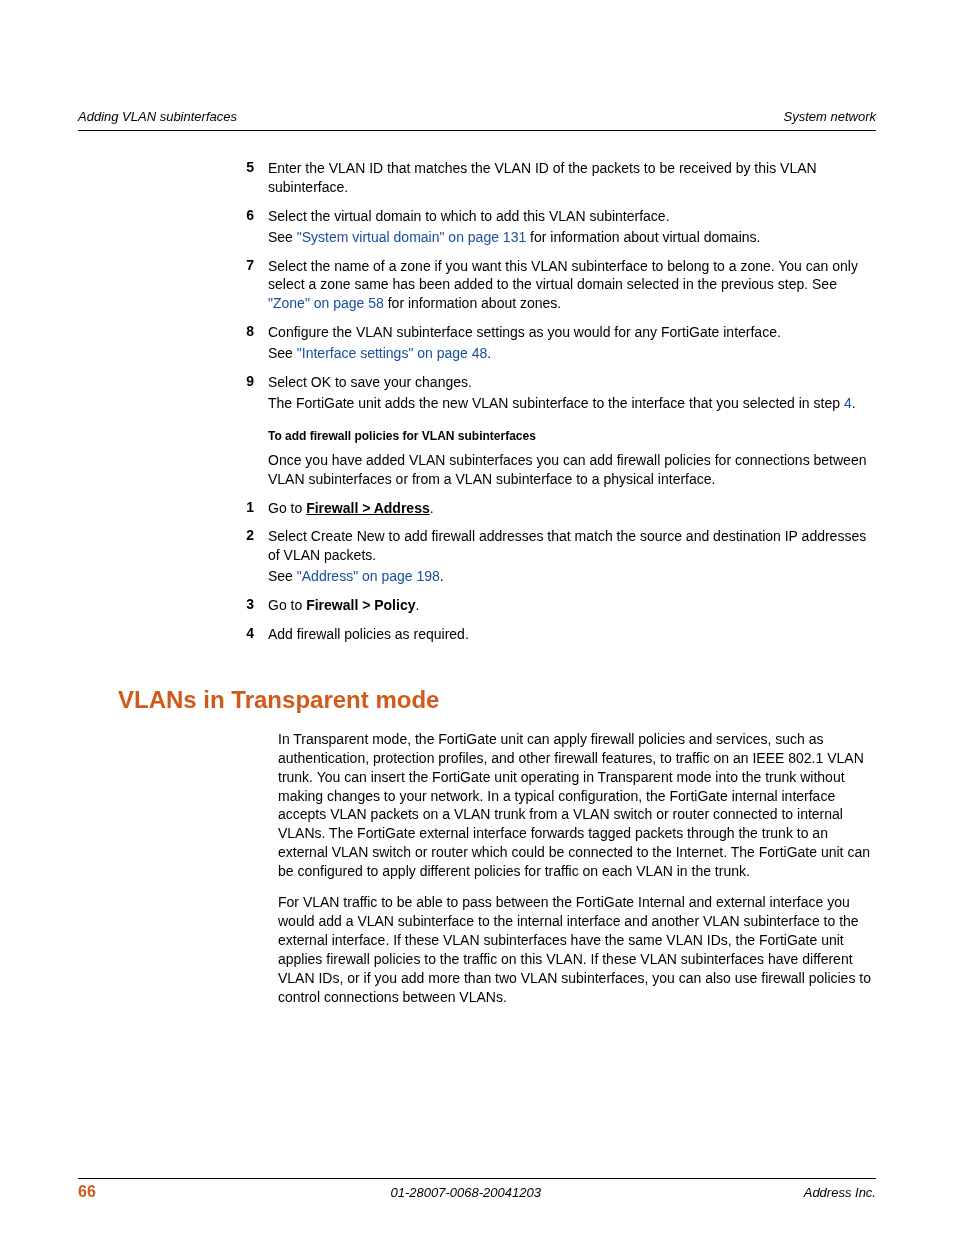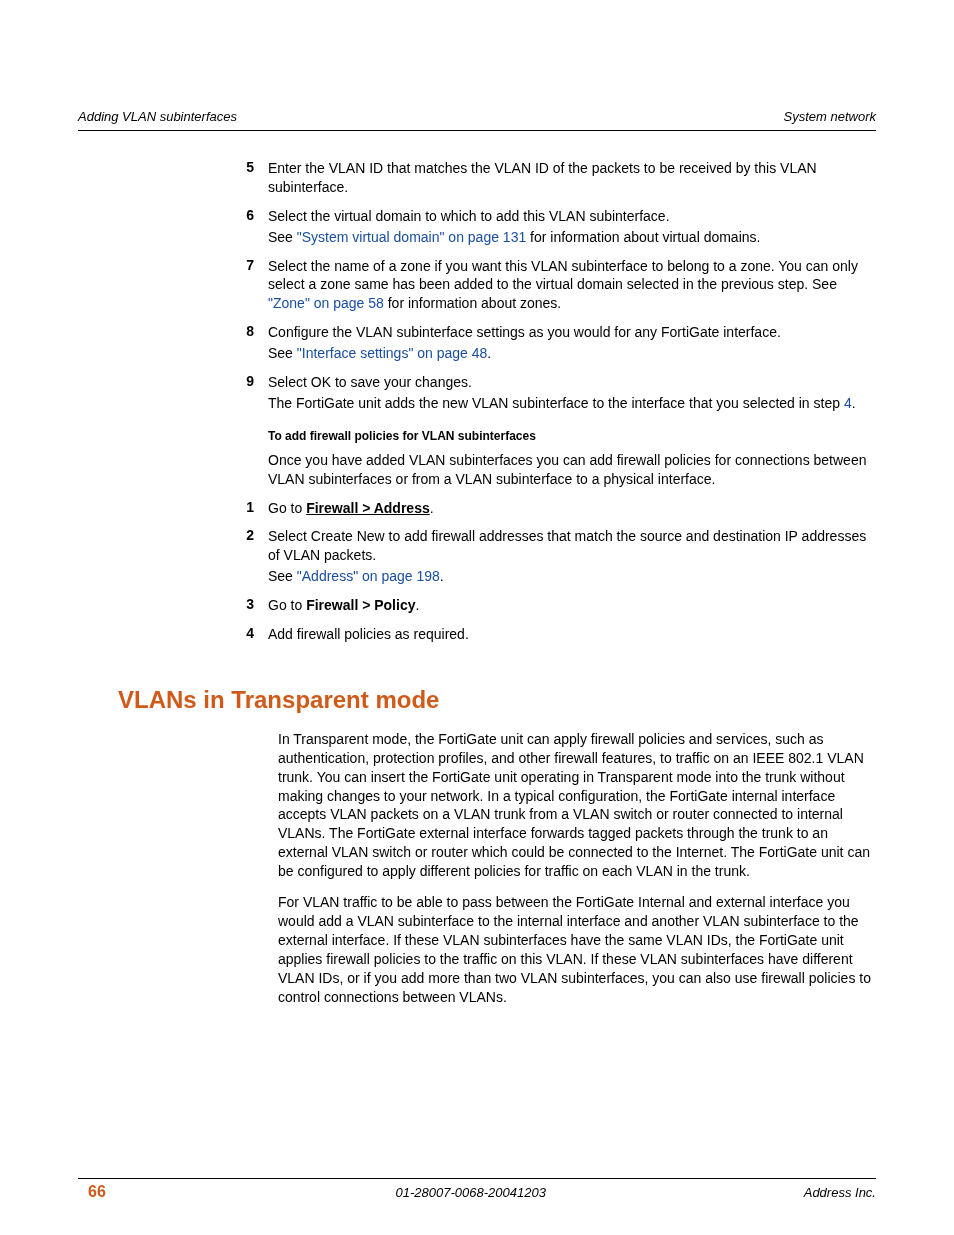--- a/index.html
+++ b/index.html
@@ -12,21 +12,21 @@
   .step-num { width: 30px; text-align: right; font-weight: bold; font-size: 14px; padding-right: 14px; flex-shrink: 0; }
   .step-body { font-size: 14px; line-height: 1.35; flex: 1; }
   .step-body p { margin-bottom: 2px; }
   .link { color: #1a4ea0; }
   .sub-heading { font-weight: bold; font-size: 12px; margin: 14px 0 8px 0; }
   .para { font-size: 14px; line-height: 1.35; margin-bottom: 10px; }
   .section-title { color: #d05a1a; font-size: 24px; font-weight: bold; margin: 40px 0 16px 40px; }
   .body-indent { margin-left: 200px; margin-right: 0; }
   .body-indent p { font-size: 14px; line-height: 1.35; margin-bottom: 12px; }
   .footer-rule { border: none; border-top: 1.5px solid #000; position: absolute; left: 78px; right: 78px; bottom: 56px; }
-  .footer-row { position: absolute; left: 88px; right: 78px; bottom: 34px; display: flex; justify-content: space-between; font-size: 13px; align-items: baseline; }
+  .footer-row { position: absolute; left: 78px; right: 78px; bottom: 34px; display: flex; justify-content: space-between; font-size: 13px; align-items: baseline; }
   .page-num { color: #d05a1a; font-weight: bold; font-size: 16px; }
   .doc-id { font-style: italic; margin-left: 32px; }
   .company { font-style: italic; }
 </style>
 </head>
 <body>
 
 <div class="page">
 
   <div class="header-row">

